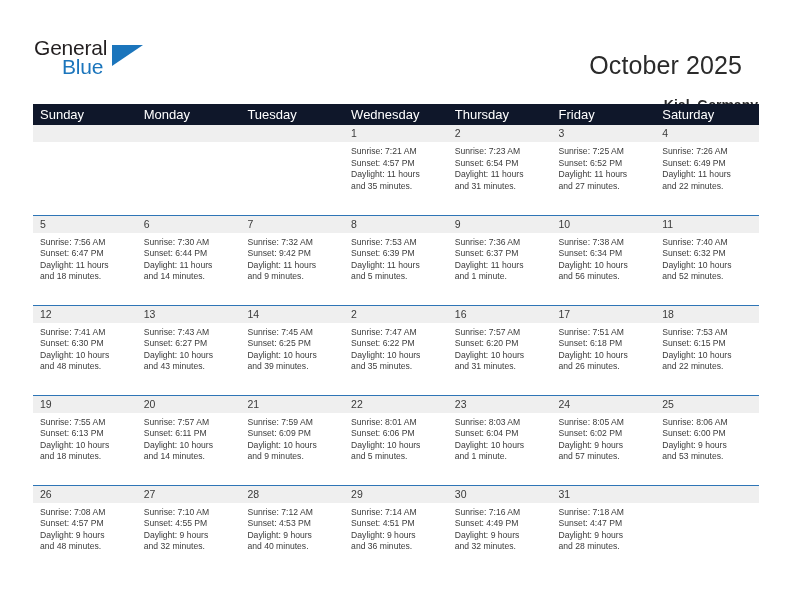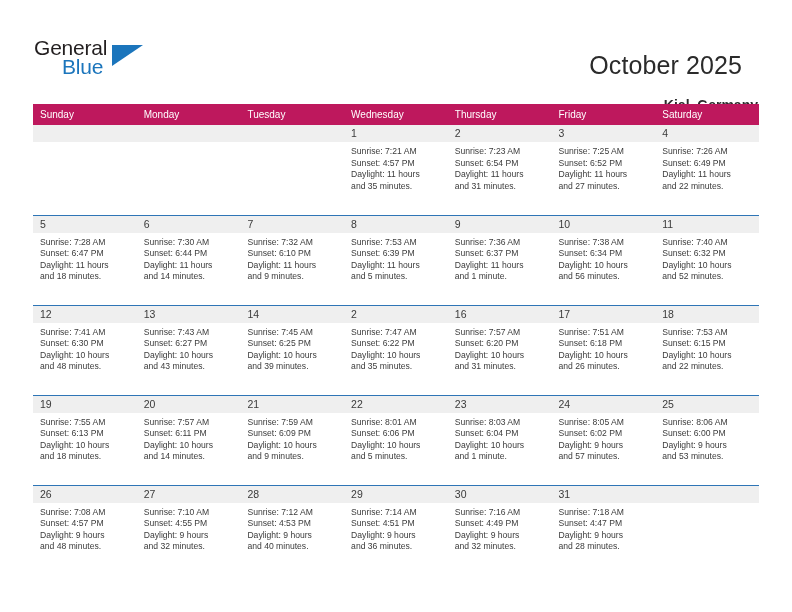--- a/index.html
+++ b/index.html
@@ -93,23 +93,23 @@
     left: 33px;
     top: 104px;
     width: 726px;
   }
   table.calendar {
     width: 726px;
     border-collapse: collapse;
     table-layout: fixed;
   }
   table.calendar thead th {
-    background: #be185d;
+    background: #0f172a;
     color: #ffffff;
-    font-size: 10px;
+    font-size: 13px;
     font-weight: normal;
     text-align: left;
     padding: 5px 0 5px 7px;
     height: 21px;
     line-height: 11px;
     border: none;
   }
   td.daycell {
     vertical-align: top;
     padding: 0;
@@ -240,40 +240,40 @@
                 <div class="cell-line">Sunset: 6:49 PM</div>
                 <div class="cell-line">Daylight: 11 hours</div>
                 <div class="cell-line">and 22 minutes.</div>
               </div>
             </td>
           </tr>
           <tr>
             <td class="daycell">
               <div class="daynum-band">5</div>
               <div class="cell-body">
-                <div class="cell-line">Sunrise: 7:28 AM</div>
+                <div class="cell-line">Sunrise: 7:56 AM</div>
                 <div class="cell-line">Sunset: 6:47 PM</div>
                 <div class="cell-line">Daylight: 11 hours</div>
                 <div class="cell-line">and 18 minutes.</div>
               </div>
             </td>
             <td class="daycell">
               <div class="daynum-band">6</div>
               <div class="cell-body">
                 <div class="cell-line">Sunrise: 7:30 AM</div>
                 <div class="cell-line">Sunset: 6:44 PM</div>
                 <div class="cell-line">Daylight: 11 hours</div>
                 <div class="cell-line">and 14 minutes.</div>
               </div>
             </td>
             <td class="daycell">
               <div class="daynum-band">7</div>
               <div class="cell-body">
                 <div class="cell-line">Sunrise: 7:32 AM</div>
-                <div class="cell-line">Sunset: 6:10 PM</div>
+                <div class="cell-line">Sunset: 9:42 PM</div>
                 <div class="cell-line">Daylight: 11 hours</div>
                 <div class="cell-line">and 9 minutes.</div>
               </div>
             </td>
             <td class="daycell">
               <div class="daynum-band">8</div>
               <div class="cell-body">
                 <div class="cell-line">Sunrise: 7:53 AM</div>
                 <div class="cell-line">Sunset: 6:39 PM</div>
                 <div class="cell-line">Daylight: 11 hours</div>

